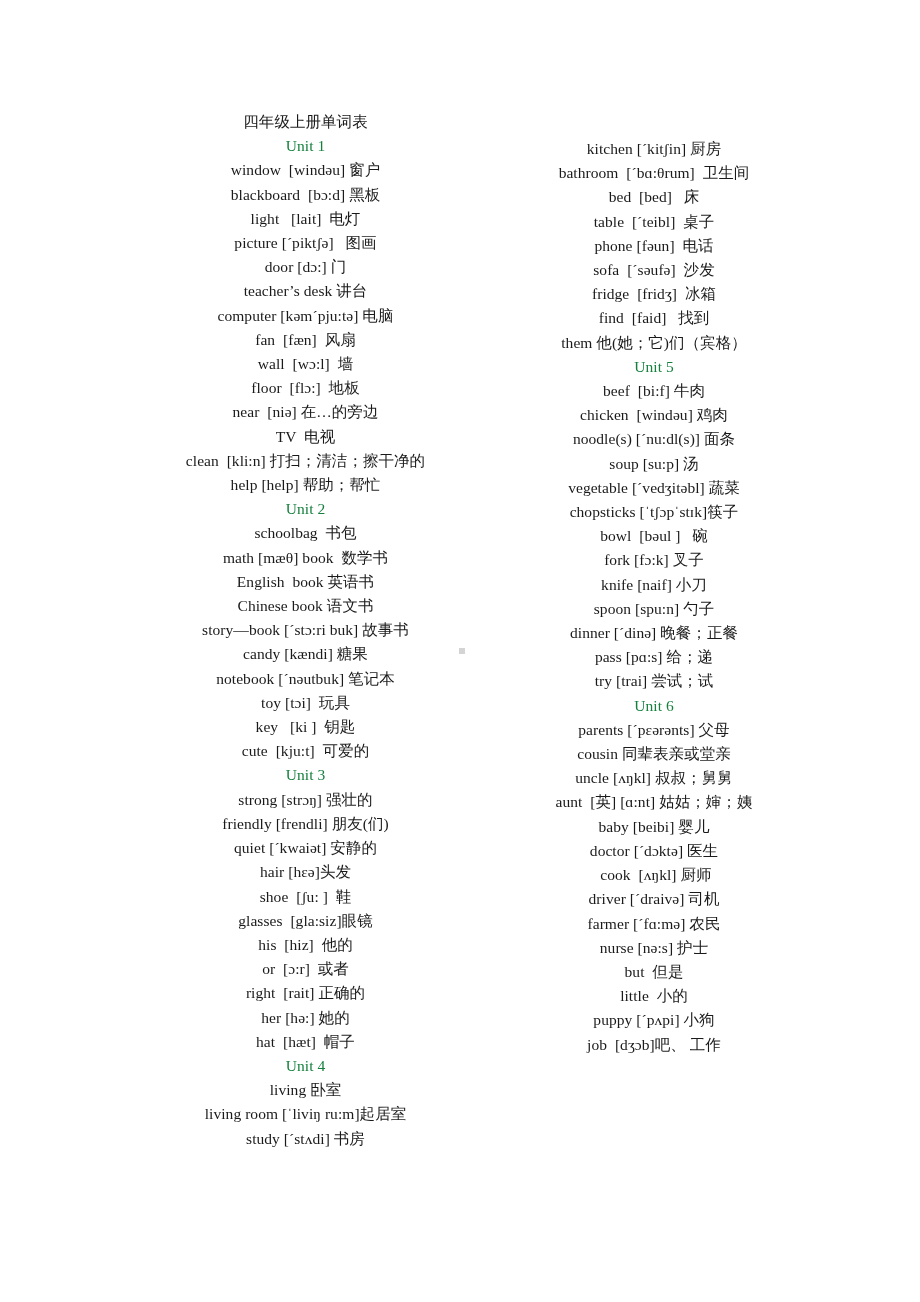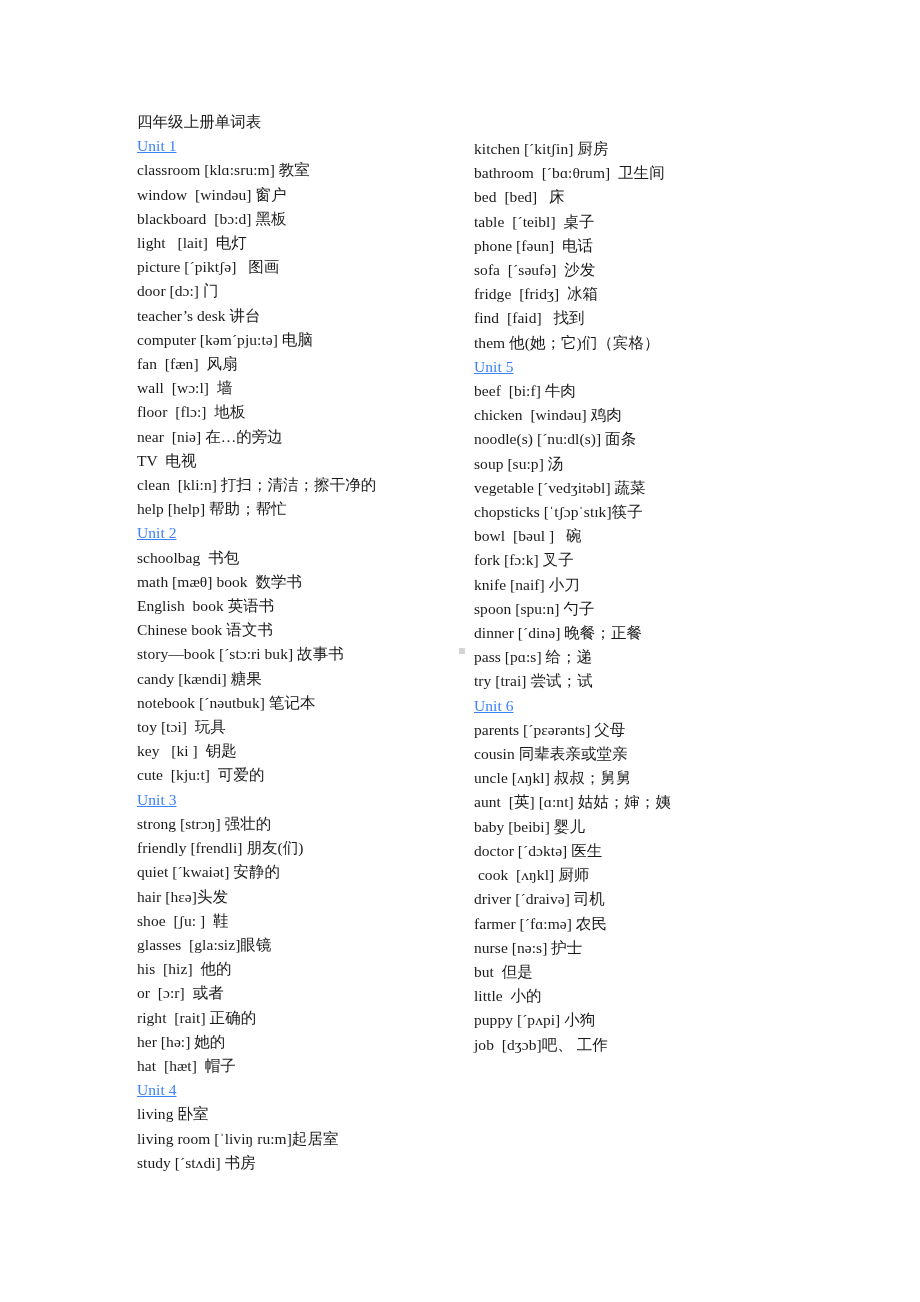--- a/index.html
+++ b/index.html
@@ -28,59 +28,58 @@
     left: 137px;
     top: 110px;
     width: 700px;
     display: flex;
     flex-direction: row;
     align-items: flex-start;
   }
   .column {
     display: flex;
     flex-direction: column;
+    text-align: center;
   }
   #left-column {
     width: 337px;
   }
   #right-column {
     width: 360px;
     margin-top: 27px;
   }
   .entry {
     font-size: 15.5px;
     line-height: 24.2px;
     white-space: pre;
     color: #1a1a1a;
     letter-spacing: 0.05px;
   }
   .entry.unit {
-    color: #3b82f6;
-    text-decoration: underline;
+    color: #15803d;
   }
   .speck {
     position: absolute;
     left: 459px;
     top: 648px;
     width: 6px;
     height: 6px;
     background: #d4d4d4;
   }
 </style>
 </head>
 <body>
 
 <div id="page">
 
   <div id="columns">
 
     <div class="column" id="left-column">
       <div class="entry">四年级上册单词表</div>
       <div class="entry unit">Unit 1</div>
-      <div class="entry">classroom [klɑ:sru:m] 教室</div>
       <div class="entry">window  [windəu] 窗户</div>
       <div class="entry">blackboard  [bɔ:d] 黑板</div>
       <div class="entry">light   [lait]  电灯</div>
       <div class="entry">picture [ˊpiktʃə]   图画</div>
       <div class="entry">door [dɔ:] 门</div>
       <div class="entry">teacher’s desk 讲台</div>
       <div class="entry">computer [kəmˊpju:tə] 电脑</div>
       <div class="entry">fan  [fæn]  风扇</div>
       <div class="entry">wall  [wɔ:l]  墙</div>
       <div class="entry">floor  [flɔ:]  地板</div>

